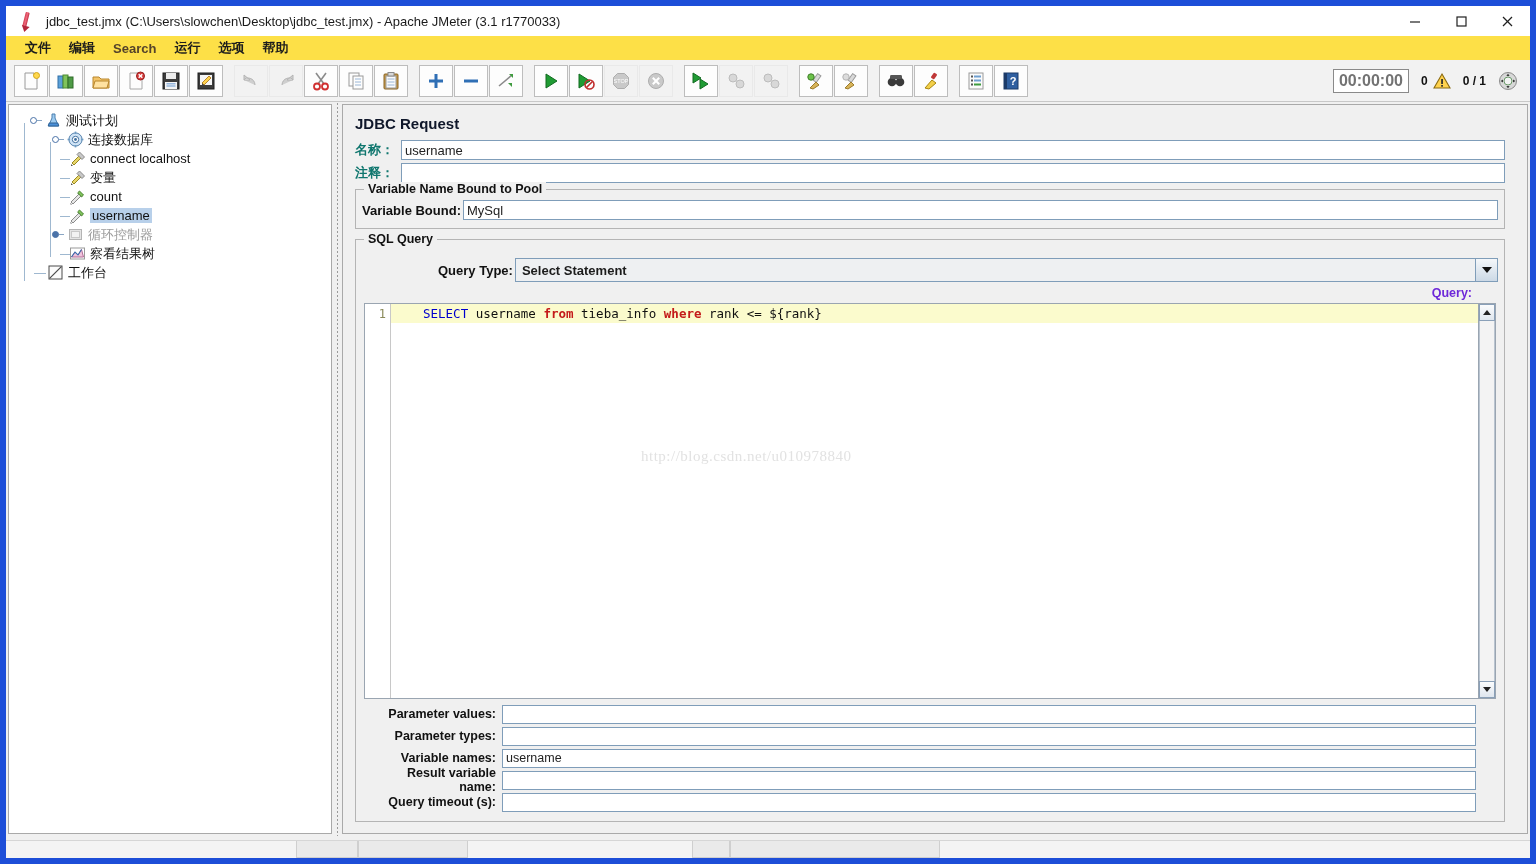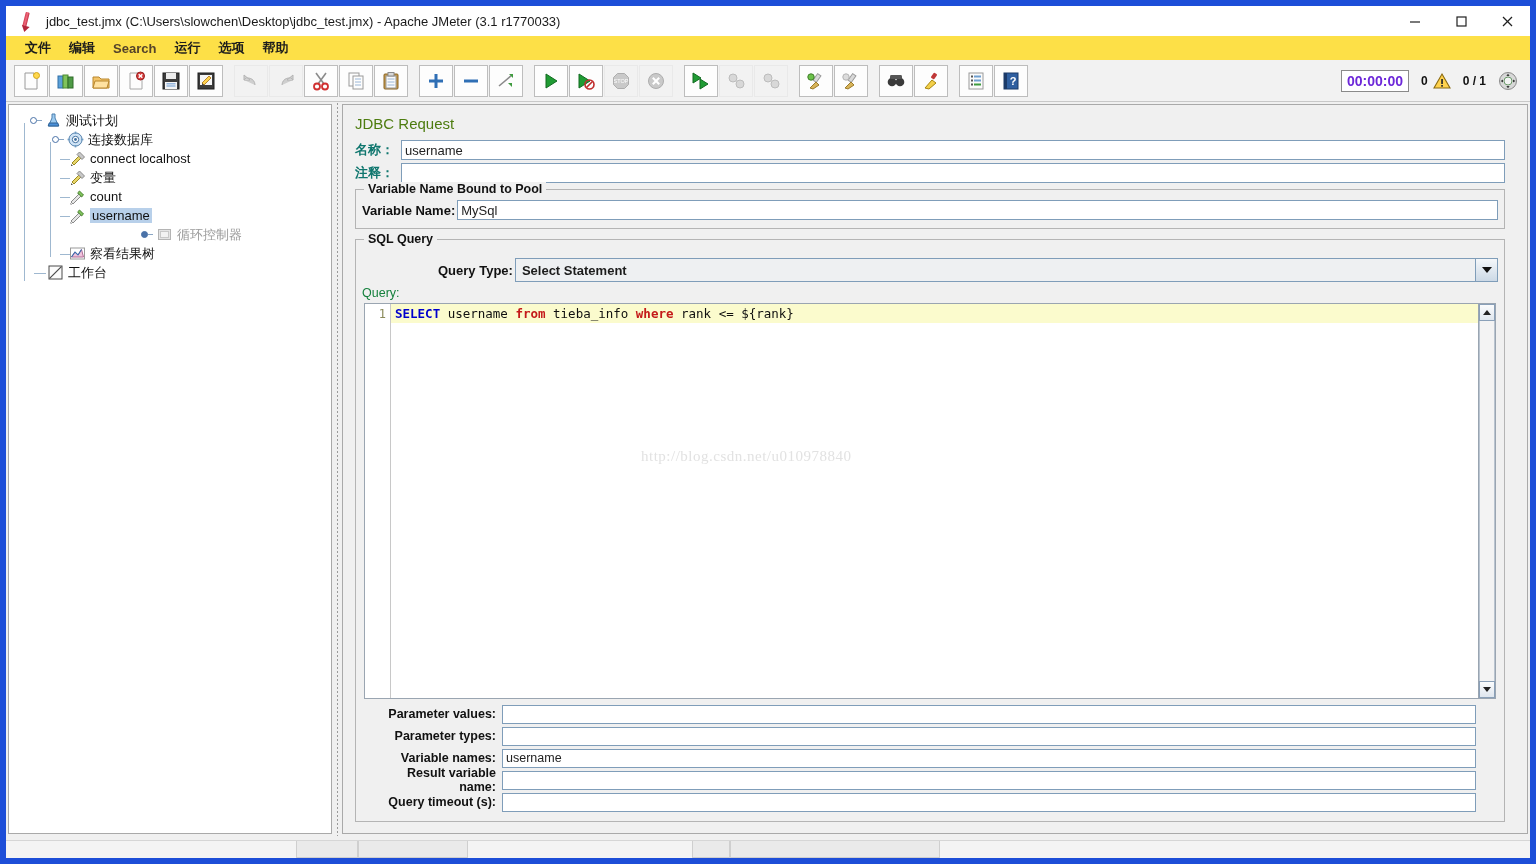--- a/index.html
+++ b/index.html
@@ -113,23 +113,23 @@
     position: absolute;
     right: 12px; top: 0;
     height: 42px;
     display: flex;
     align-items: center;
     gap: 12px;
   }
   .timer-box {
     border: 1px solid #8a8a8a;
     background: #ffffff;
-    font-size: 14px;
+    font-size: 16px;
     font-weight: bold;
-    color: #6d28d9;
+    color: #737373;
     padding: 2px 5px;
     font-family: "Liberation Sans", sans-serif;
   }
   .warn-count {
     display: flex; align-items: center; gap: 5px;
     font-size: 12px; font-weight: bold; color: #111;
   }
   .thread-count { font-size: 12px; font-weight: bold; color: #111; }
 
   
@@ -199,21 +199,21 @@
   .hline {
     position: absolute;
     height: 1px;
     background: #9fb8d0;
   }
   .ticon { width: 17px; height: 17px; display:inline-block; }
   .ticon svg { display:block; }
 
   
   .panel-title {
-    font-size: 15px; font-weight: normal; color: #4d7c0f;
+    font-size: 15px; font-weight: bold; color: #0f172a;
     padding: 10px 0 8px 12px;
   }
   .row {
     display: flex; align-items: center;
     padding: 0 22px 0 12px;
     margin-bottom: 3px;
   }
   .row-label {
     font-size: 13px; font-weight: bold; color: #0f766e;
     width: 46px; text-align: left; flex: 0 0 auto;
@@ -267,21 +267,22 @@
     border-left: 1px solid #7f9db9;
     display: flex; align-items: center; justify-content: center;
   }
   .caret {
     width: 0; height: 0;
     border-left: 5px solid transparent;
     border-right: 5px solid transparent;
     border-top: 6px solid #111;
   }
   .query-cap {
-    font-size: 12.5px; font-weight: normal; color: #15803d;
+    text-align: right;
+    font-size: 12.5px; font-weight: bold; color: #6d28d9;
     padding: 4px 26px 3px 0;
   }
 
   
   .editor-wrap {
     display: flex;
     height: 396px;
     border: 1px solid #9aa5b1;
     background: #ffffff;
     margin: 0 2px 0 2px;
@@ -302,21 +303,21 @@
     font-family: "DejaVu Sans Mono", monospace;
     font-size: 12.5px;
     overflow: hidden;
   }
   .code-line {
     background: #fbfbcd;
     padding: 2px 4px 2px 4px;
     white-space: pre;
     line-height: 15px;
   }
-  .kw-blue { color: #0000cd; font-weight: bold; }
+  .kw-blue { color: #0000cd; font-weight: normal; margin-left: 28px; }
   .kw-red  { color: #c41a1a; font-weight: bold; }
   .kw-plain { color: #101010; }
   .watermark {
     position: absolute;
     left: 250px; top: 144px;
     font-family: "Liberation Serif", serif;
     font-size: 15px;
     color: #e2e2e2;
     letter-spacing: 0.5px;
     user-select: none;
@@ -772,21 +773,21 @@
           <span class="ticon">
             <svg width="17" height="17" viewBox="0 0 17 17">
               <path d="M2 14 L11 5 L13 7 L4 16 Z" fill="#e6e6e6" stroke="#8a8a8a"></path>
               <path d="M10.5 3 L14.5 7 L12.6 8.9 L8.6 4.9 Z" fill="#7fc25b" stroke="#47812c"></path>
               <path d="M1.5 15 L1.5 16.5 L3 16.5 Z" fill="#444"></path>
             </svg>
           </span>
           <span class="tlabel sel">username</span>
         </div>
 
-        <div class="tnode" style="padding-left:31px;justify-content:center;">
+        <div class="tnode" style="padding-left:31px;">
           <div class="hline" style="left:41px; top:10px; width:0px;"></div>
           <span class="handle">
               <span class="knob filled"></span>
               <span class="stem"></span>
             </span>
           <span class="ticon" style="margin-left:6px;">
             <svg width="17" height="17" viewBox="0 0 17 17">
               <rect x="2.5" y="3.5" width="12" height="10" fill="#e4e4e4" stroke="#b4b4b4"></rect>
               <rect x="4.5" y="5.5" width="8" height="6" fill="#f2f2f2" stroke="#c8c8c8"></rect>
             </svg>
@@ -834,21 +835,21 @@
       </div>
 
       <div class="row">
         <div class="row-label">注释：</div>
         <div class="tfield"></div>
       </div>
 
       <div class="fieldset" style="height:40px;">
         <div class="legend">Variable Name Bound to Pool</div>
         <div class="fs-row" style="margin-top:6px;">
-          <div class="fs-label">Variable Name:</div>
+          <div class="fs-label">Variable Bound:</div>
           <div class="tfield">MySql</div>
         </div>
       </div>
 
       <div class="fieldset" style="margin-top:10px; padding:6px 6px 8px 6px;">
         <div class="legend">SQL Query</div>
 
         <div class="fs-row" style="margin-top:12px; padding-left:76px;">
           <div class="fs-label">Query Type:</div>
           <div class="combo">

